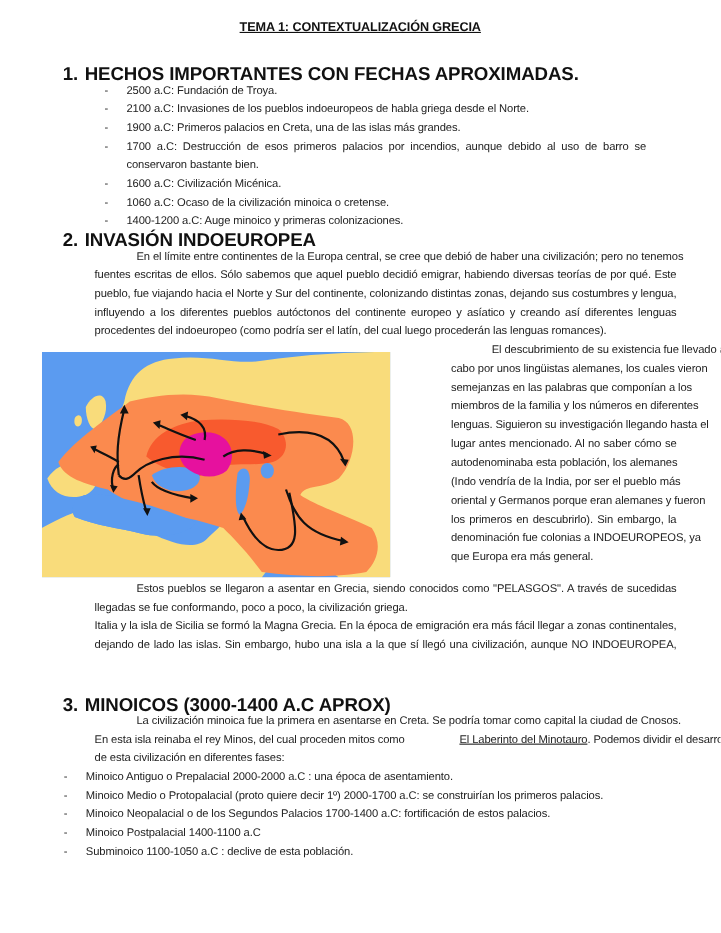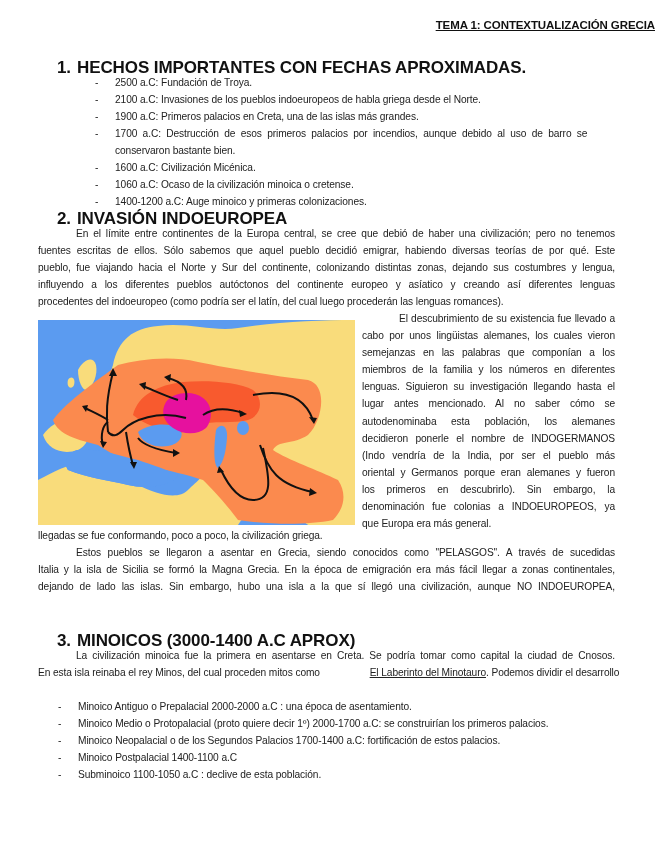--- a/index.html
+++ b/index.html
@@ -2,37 +2,37 @@
 <html><head>
 <meta charset="utf-8">
 <style>
   html, body { margin: 0; padding: 0; background: #ffffff; }
   body {
     width: 655px; height: 848px; position: relative; overflow: hidden;
     font-family: "Liberation Sans", sans-serif; color: #222;
     font-size: 10.2px; letter-spacing: -0.1px;
   }
   .title {
-    position: absolute; top: 19px; left: 0; width: 655px; text-align: right;
+    position: absolute; top: 19px; left: 0; width: 655px; text-align: center;
     font-weight: bold; font-size: 11.5px; text-decoration: underline; color: #111;
   }
   .h {
     position: absolute; left: 57px; font-weight: bold; font-size: 17px; color: #111;
   }
   .h .num { display: inline-block; width: 20px; }
   .li {
     position: absolute; font-size: 10.2px; line-height: 17px; color: #222;
   }
   .li .dash { position: absolute; left: 0; }
   .li .txt { position: absolute; left: 20px; white-space: nowrap; }
   .p {
     position: absolute; font-size: 10.2px; line-height: 17.1px; color: #222;
     text-align: justify; text-align-last: left;
   }
-  .p .l { display: block; white-space: nowrap; text-align-last: justify; }
+  .p .l { display: block; white-space: nowrap; text-align-last: justify; margin-left: 48px; }
   .p .l.last { text-align-last: left; }
   .p .l.ind { padding-left: 38px; }
   .u { text-decoration: underline; padding-left: 47px; }
   .map {
     position: absolute; left: 38px; top: 320px; width: 317px; height: 205px; overflow: hidden;
   }
 </style>
 </head>
 <body>
 
@@ -159,45 +159,45 @@
 </div>
 
 <div class="p" style="top:310px;left:362px;width:253px">
   <span class="l" style="padding-left:37px">El descubrimiento de su existencia fue llevado a</span>
   <span class="l">cabo por unos lingüistas alemanes, los cuales vieron</span>
   <span class="l">semejanzas en las palabras que componían a los</span>
   <span class="l">miembros de la familia y los números en diferentes</span>
   <span class="l">lenguas. Siguieron su investigación llegando hasta el</span>
   <span class="l">lugar antes mencionado. Al no saber cómo se</span>
   <span class="l">autodenominaba esta población, los alemanes</span>
-  <span class="l">decidieron ponerle el nombre de INDOGERMANOS</span>
   <span class="l">(Indo vendría de la India, por ser el pueblo más</span>
   <span class="l">oriental y Germanos porque eran alemanes y fueron</span>
   <span class="l">los primeros en descubrirlo). Sin embargo, la</span>
   <span class="l">denominación fue colonias a INDOEUROPEOS, ya</span>
   <span class="l last">que Europa era más general.</span>
 </div>
 
 <div class="p" style="top:527px;left:38px;width:577px">
+  <span class="l ind">Estos pueblos se llegaron a asentar en Grecia, siendo conocidos como "PELASGOS". A través de sucedidas</span>
   <span class="l last">llegadas se fue conformando, poco a poco, la civilización griega.</span>
-  <span class="l ind">Estos pueblos se llegaron a asentar en Grecia, siendo conocidos como "PELASGOS". A través de sucedidas</span>
 </div>
 
 <div class="p" style="top:561px;left:38px;width:577px">
   <span class="l">Italia y la isla de Sicilia se formó la Magna Grecia. En la época de emigración era más fácil llegar a zonas continentales,</span>
   <span class="l">dejando de lado las islas. Sin embargo, hubo una isla a la que sí llegó una civilización, aunque NO INDOEUROPEA,</span>
 </div>
 
 <div class="h" style="top:631px">
   <span class="num">3.</span><span>MINOICOS (3000-1400 A.C APROX)</span>
 </div>
 
 <div class="p" style="top:647px;left:38px;width:577px">
   <span class="l ind">La civilización minoica fue la primera en asentarse en Creta. Se podría tomar como capital la ciudad de Cnosos.</span>
   <span class="l"><span>En esta isla reinaba el rey Minos, del cual proceden mitos como </span><span class="u">El Laberinto del Minotauro</span><span>. Podemos dividir el desarrollo</span></span>
+  <span class="l last">de esta civilización en diferentes fases:</span>
 </div>
 
 <div>
   <div class="li" style="top:698px;left:58px">
       <span class="dash">-</span>
       <span class="txt">Minoico Antiguo o Prepalacial 2000-2000 a.C : una época de asentamiento.</span>
     </div>
   <div class="li" style="top:715px;left:58px">
       <span class="dash">-</span>
       <span class="txt">Minoico Medio o Protopalacial (proto quiere decir 1º) 2000-1700 a.C: se construirían los primeros palacios.</span>

